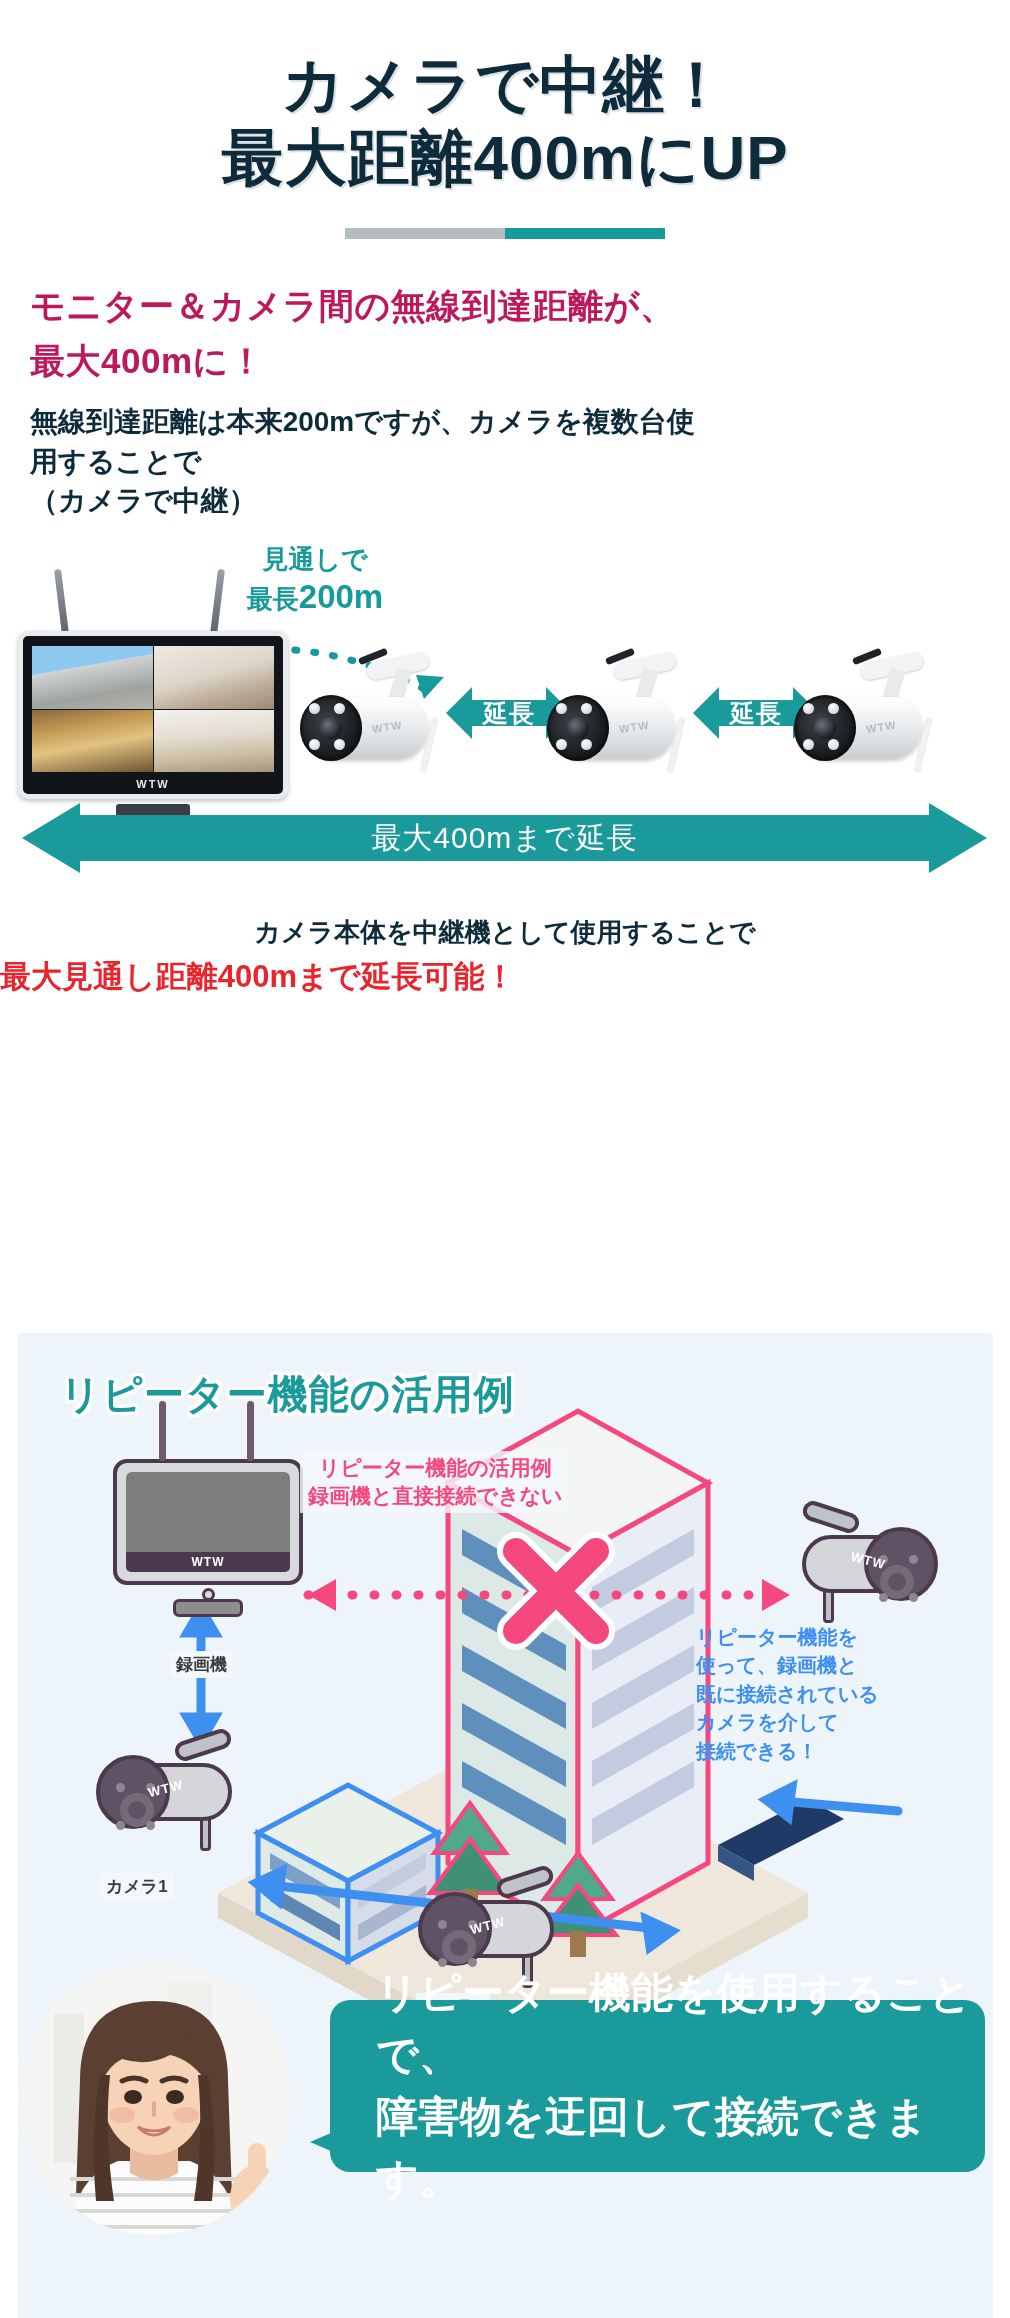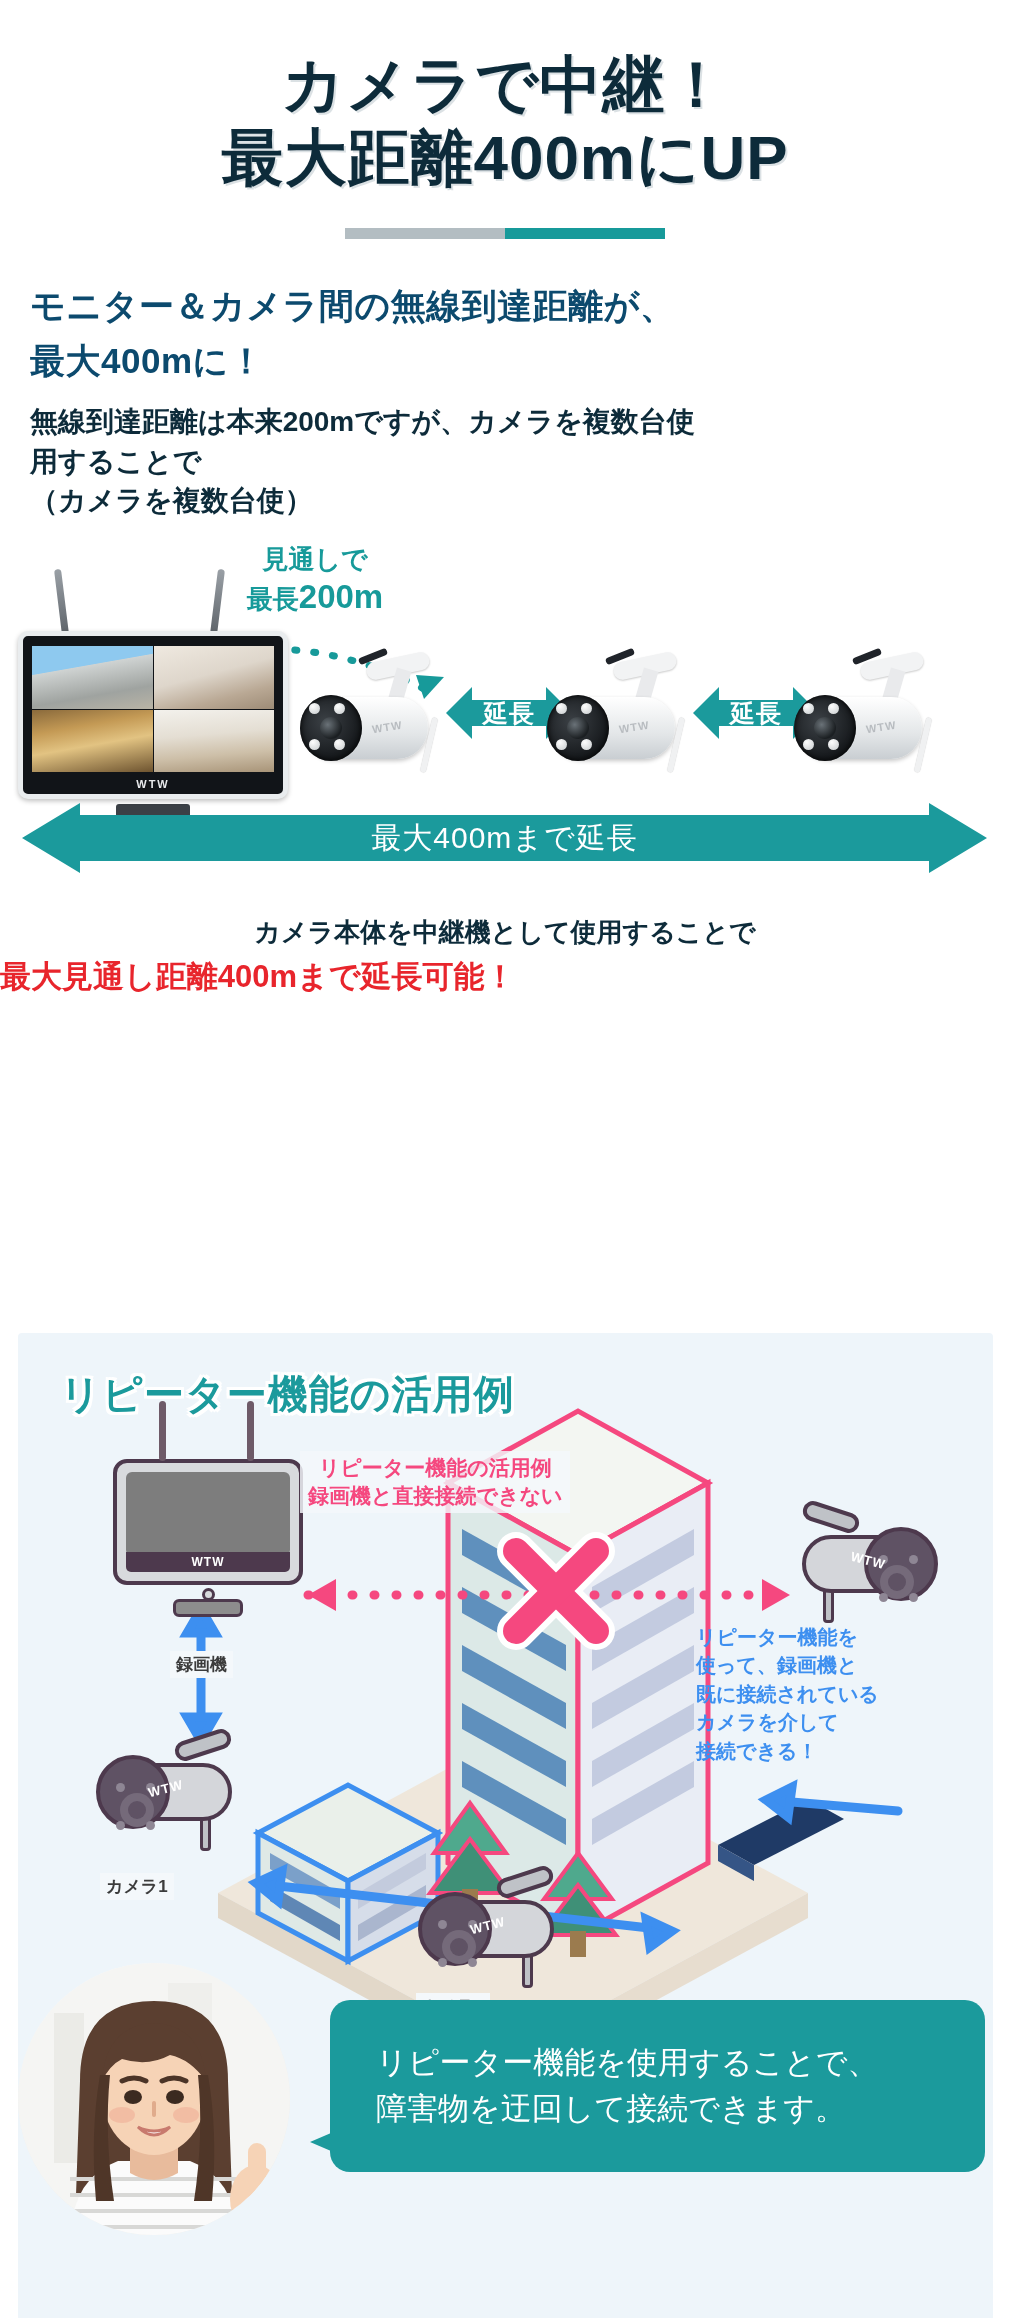--- a/index.html
+++ b/index.html
@@ -19,21 +19,21 @@
     letter-spacing:1px; line-height:1.18;
     text-shadow:2px 2px 0 rgba(190,200,205,.55);
   }
   .divider { width:320px; height:11px; margin:34px auto 0; display:flex; }
   .divider .d-gray { flex:1; background:#b3bdc2; }
   .divider .d-teal { flex:1; background:#179a9a; }
 
   
   .lead { margin:40px 0 0 30px; }
   .lead-h {
-    font-size:35px; font-weight:bold; color:#0c4a6e;
+    font-size:35px; font-weight:bold; color:#be185d;
     line-height:1.55; letter-spacing:.5px;
   }
   .body-p {
     margin:14px 0 0 30px;
     font-size:28px; font-weight:bold; color:#0d2b3a;
     line-height:1.42; letter-spacing:0px;
   }
 
   
   .diagram1 { position:relative; width:1010px; height:360px; margin-top:22px; }
@@ -159,21 +159,21 @@
   .woman {
     position:absolute; left:18px; top:1963px; width:272px; height:272px;
     border-radius:50%; overflow:hidden;
     background:linear-gradient(160deg,#fbfbfb 0%,#f0f1f0 45%,#e9eae7 100%);
   }
   .bubble {
     position:absolute; left:330px; top:2000px; width:655px; height:172px;
     background:#1b9a9c; border-radius:20px;
     display:flex; align-items:center; padding-left:46px;
   }
-  .bubble-txt { color:#fff; font-size:31px; line-height:1.48; font-weight:normal; }
+  .bubble-txt { color:#fff; font-size:42px; line-height:1.48; font-weight:bold; }
   .bubble-tail {
     position:absolute; left:310px; top:2130px;
     width:0; height:0; border-style:solid; border-width:12px 28px 12px 0;
     border-color:transparent #1b9a9c transparent transparent;
   }
 </style>
 </head>
 <body>
 
 <div class="page">
@@ -187,21 +187,21 @@
     </div>
   </div>
 
   <div class="lead">
     <div class="lead-h">モニター＆カメラ間の無線到達距離が、</div>
     <div class="lead-h">最大400mに！</div>
   </div>
   <div class="body-p">
     <div>無線到達距離は本来200mですが、カメラを複数台使</div>
     <div>用することで</div>
-    <div>（カメラを複数台使）</div>
+    <div>（カメラで中継）</div>
   </div>
 
   <div class="diagram1">
 
     <div class="sight-label">
       <div>見通しで</div>
       <div><span>最長</span><span class="big">200m</span></div>
     </div>
 
     <svg class="arc-svg" width="360" height="110">

